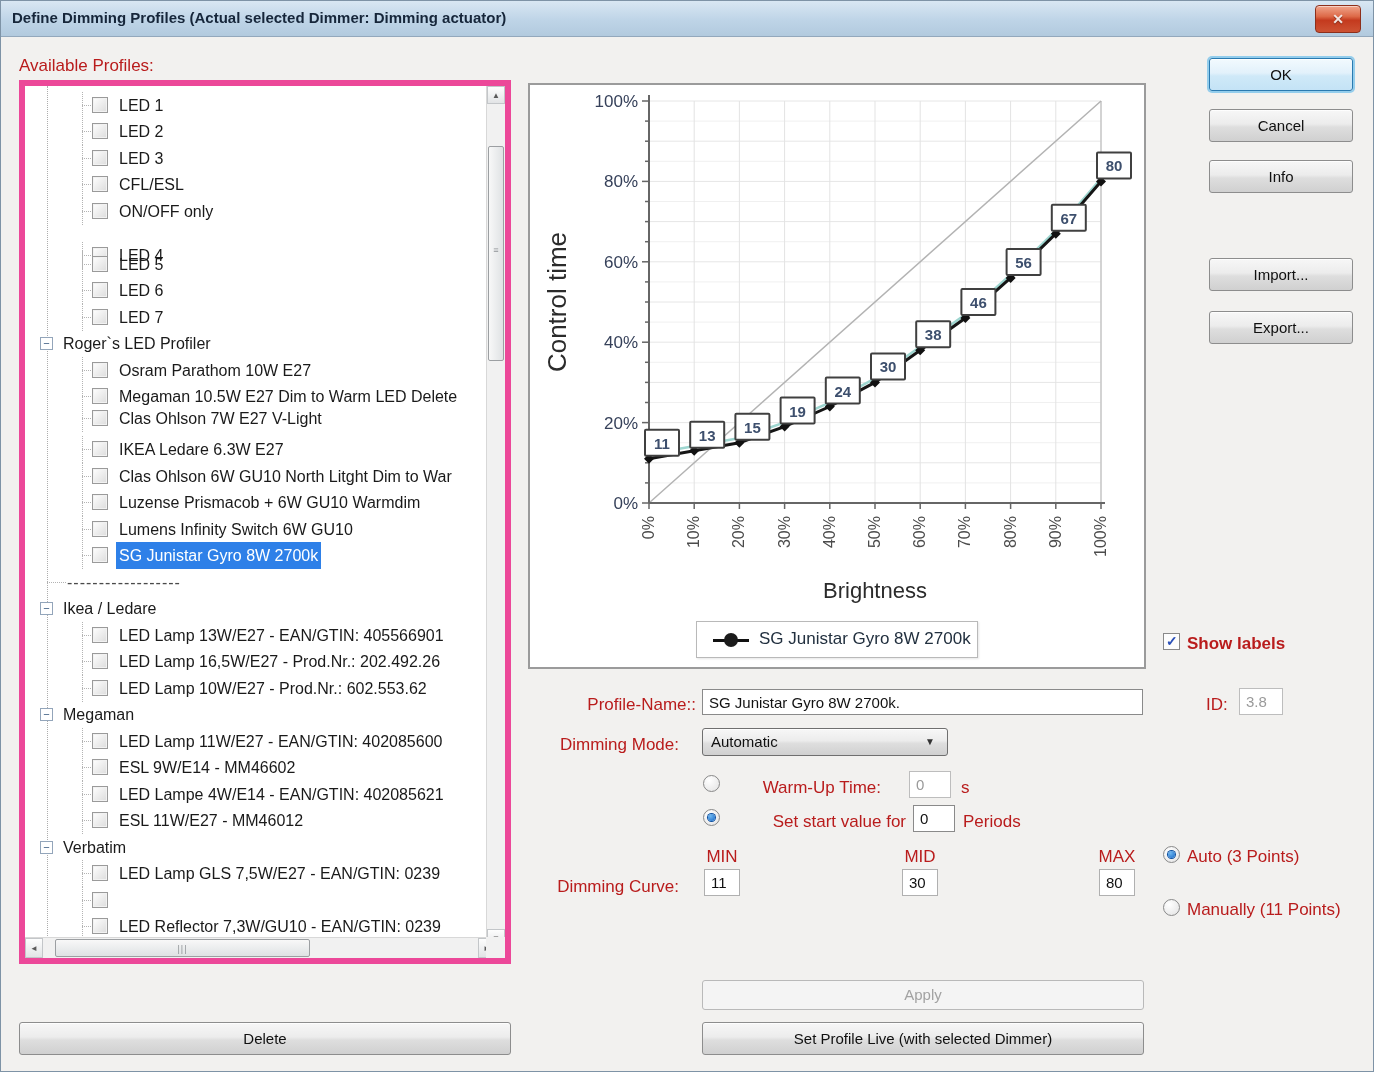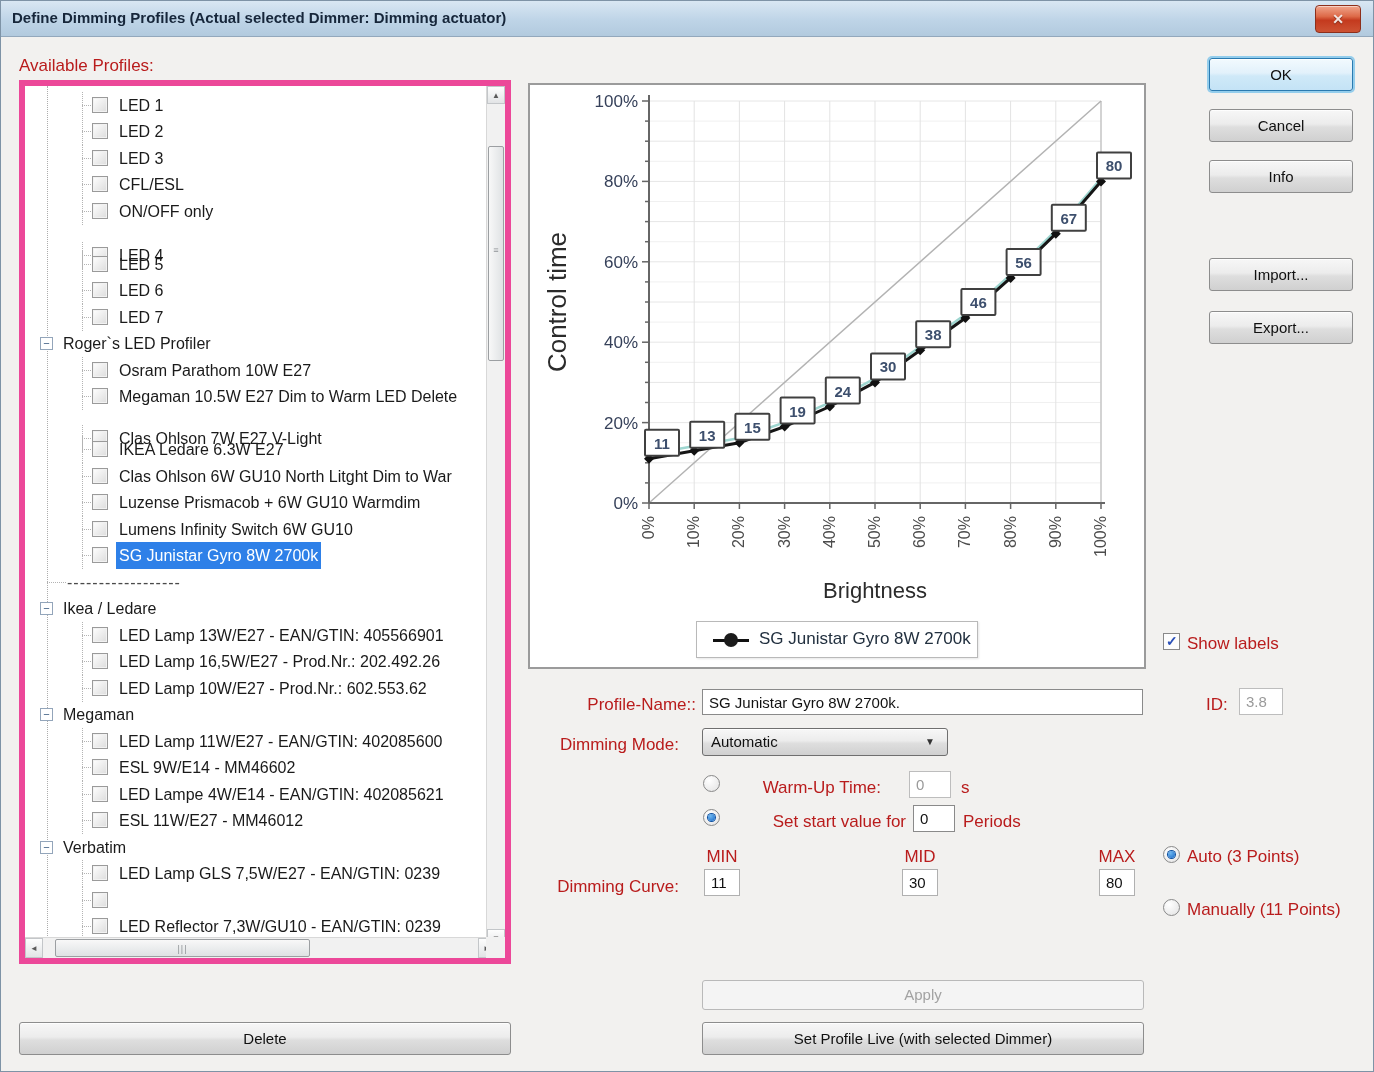--- a/index.html
+++ b/index.html
@@ -156,21 +156,21 @@
           <span class="hstub"></span>
           <span class="tcheck"></span>
           <span class="tlabel">Osram Parathom 10W E27</span>
         </div>
         <div class="trow" style="top: 297.25px;">
           <span class="vline"></span>
           <span class="hstub"></span>
           <span class="tcheck"></span>
           <span class="tlabel">Megaman 10.5W E27 Dim to Warm LED Delete</span>
         </div>
-        <div class="trow" style="top: 339px; padding-left: 36px;">
+        <div class="trow" style="top: 319px; padding-left: 36px;">
           <span class="vline"></span>
           <span class="hstub"></span>
           <span class="tcheck"></span>
           <span class="tlabel">Clas Ohlson 7W E27 V-Light</span>
         </div>
         <div class="trow" style="top: 350.25px;">
           <span class="vline"></span>
           <span class="hstub"></span>
           <span class="tcheck"></span>
           <span class="tlabel">IKEA Ledare 6.3W E27</span>
@@ -421,21 +421,21 @@
     </div>
   </div>
 
   <div class="btn focused" style="left:1208px; top:57px; width:144px; height:33px; line-height:31px;">OK</div>
   <div class="btn" style="left:1208px; top:108px; width:144px; height:33px; line-height:31px;">Cancel</div>
   <div class="btn" style="left:1208px; top:159px; width:144px; height:33px; line-height:31px;">Info</div>
   <div class="btn" style="left:1208px; top:257px; width:144px; height:33px; line-height:31px;">Import...</div>
   <div class="btn" style="left:1208px; top:310px; width:144px; height:33px; line-height:31px;">Export...</div>
 
   <div class="cbox checked" style="left:1162px; top:632px;" id="showLabelsBox"></div>
-  <div class="lbl" style="left:1186px; top:633px;">Show labels</div>
+  <div class="lbl" style="left:1186px; top:633px;font-weight:bold;">Show labels</div>
 
   <div class="lbl" style="left:540px; top:694px; width:155px; text-align:right;">Profile-Name::</div>
   <input class="txt" style="left: 701px; top: 688px; width: 441px; height: 26px;" readonly="" value="SG Junistar Gyro 8W 2700k.">
 
   <div class="lbl" style="left:1205px; top:694px;">ID:</div>
   <input class="txt dis" style="left: 1238px; top: 687px; width: 44px; height: 27px;" readonly="" value="3.8">
 
   <div class="lbl" style="left:540px; top:734px; width:138px; text-align:right;">Dimming Mode:</div>
   <div class="btn" style="left:701px; top:727px; width:246px; height:28px; line-height:26px;
        text-align:left; padding-left:8px; border-color:#6f6f6f;">

